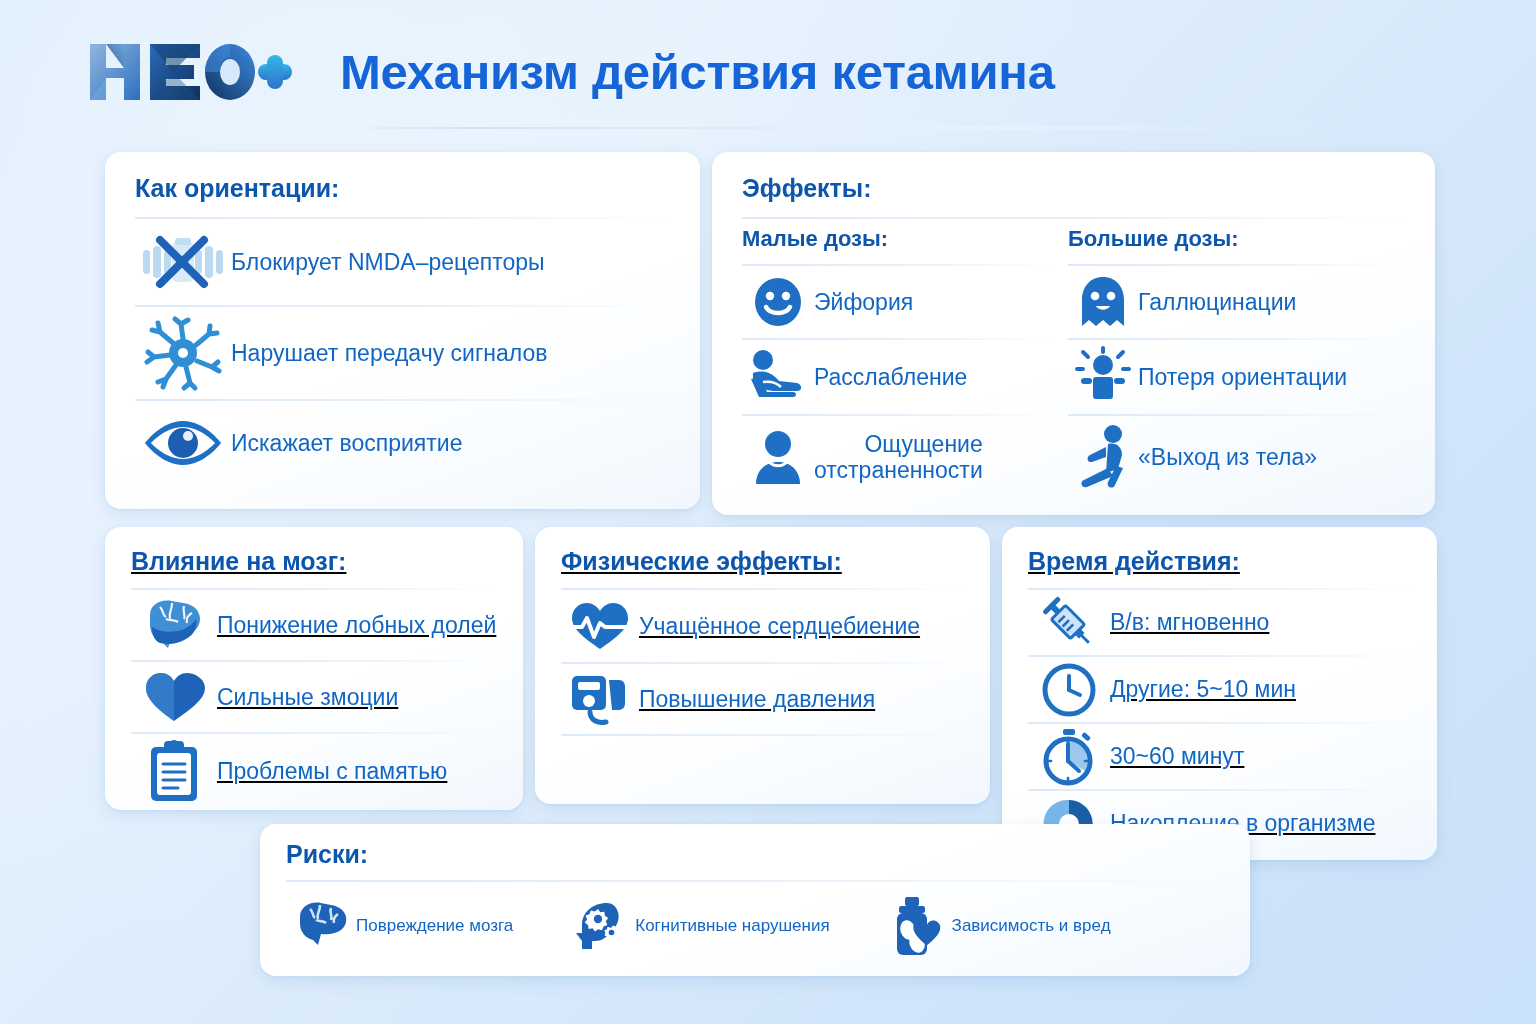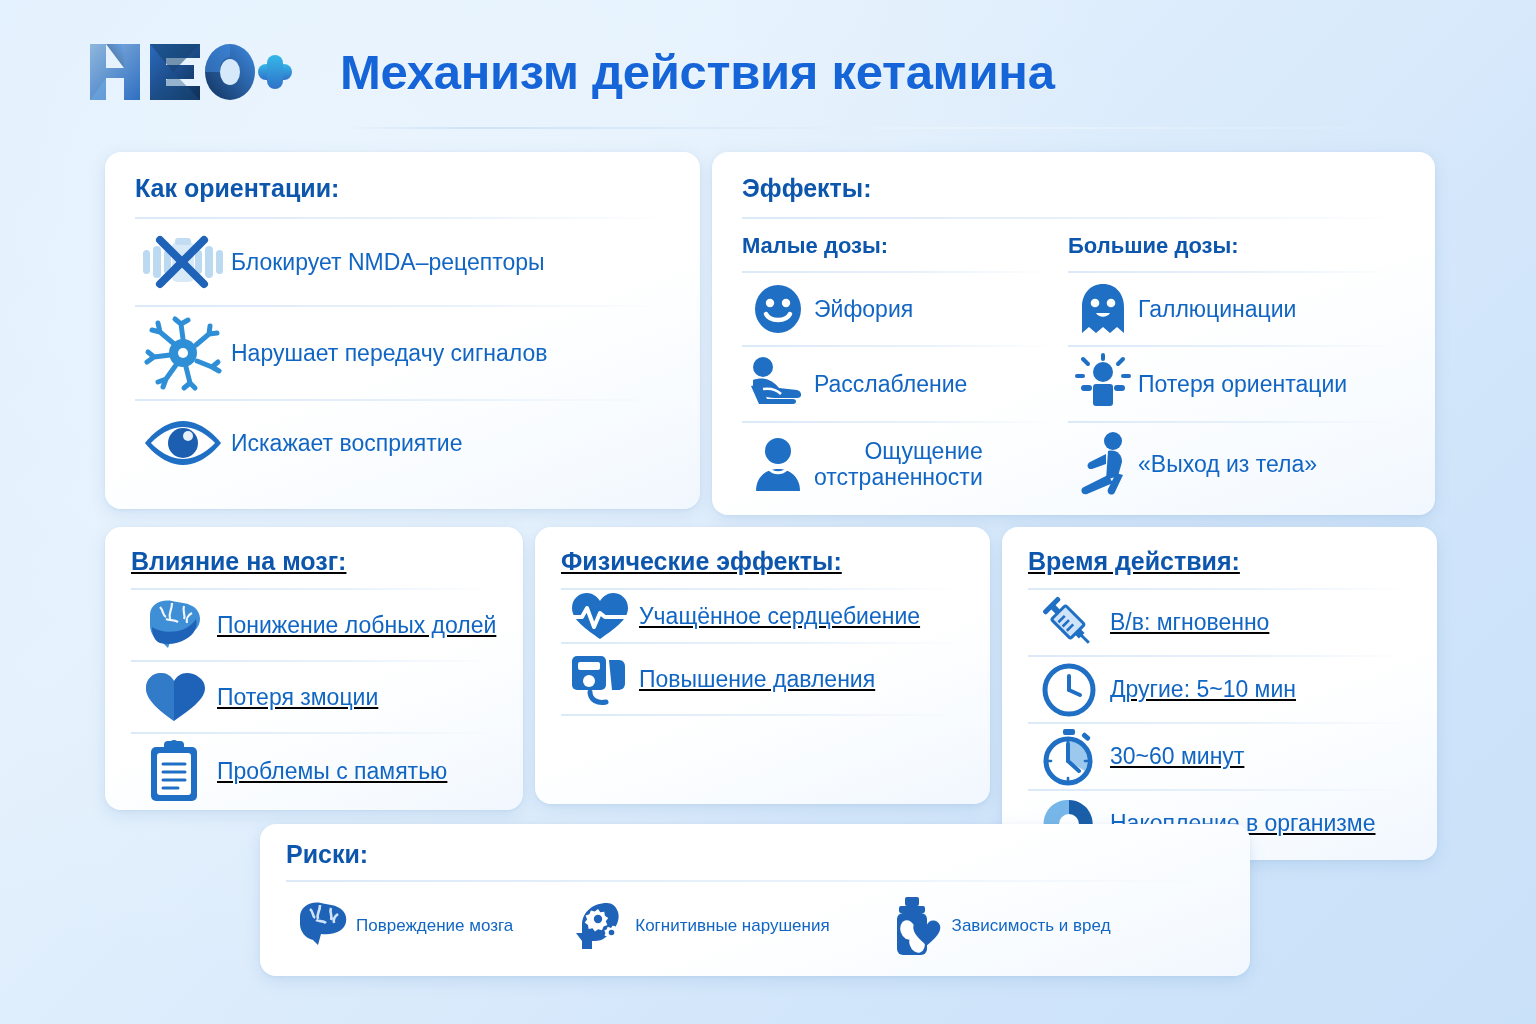--- a/index.html
+++ b/index.html
@@ -183,21 +183,21 @@
       <div class="row-label">Искажает восприятие</div>
     </div>
   </div>
 </div>
 
 <div class="card" id="card-effects">
   <div class="pad">
     <div class="card-title">Эффекты:</div>
     <div class="hr" style="margin-top:14px"></div>
 
-    <div style="display:flex; gap:14px; margin-top:14px">
+    <div style="display:flex; gap:14px; margin-top:7px">
 
       <div style="width:312px">
         <div class="sub-title">Малые дозы:</div>
         <div class="hr" style="margin-top:12px"></div>
 
         <div class="row" style="height:72px">
           <div class="ic" style="width:72px">
             <svg width="52" height="52" viewBox="0 0 52 52">
               <ellipse cx="26" cy="26" rx="23" ry="24" fill="#1f6fc4"></ellipse>
               <circle cx="18" cy="20" r="4.2" fill="#fff"></circle>
@@ -313,21 +313,21 @@
 
     <div class="hr"></div>
 
     <div class="row" style="height:70px">
       <div class="ic" style="width:86px">
         <svg width="62" height="54" viewBox="0 0 62 54">
           <path d="M31 51C16 40 3 30 3 18 3 9 10 3 18 3c6 0 10 3 13 8 3-5 7-8 13-8 8 0 18 6 18 15 0 12-16 22-31 33z" fill="#1f63b8"></path>
           <path d="M31 51C16 40 3 30 3 18 3 9 10 3 18 3c6 0 10 3 13 8z" fill="#3f8fd6" opacity=".55"></path>
         </svg>
       </div>
-      <div class="row-label">Потеря змоции</div>
+      <div class="row-label">Сильные змоции</div>
     </div>
 
     <div class="hr"></div>
 
     <div class="row" style="height:74px">
       <div class="ic" style="width:86px">
         <svg width="54" height="64" viewBox="0 0 54 64">
           <rect x="4" y="8" width="46" height="54" rx="5" fill="#1f6fc4"></rect>
           <rect x="10" y="14" width="34" height="42" rx="3" fill="#fff"></rect>
           <rect x="17" y="2" width="20" height="11" rx="4" fill="#1f6fc4"></rect>
@@ -343,21 +343,21 @@
       <div class="row-label">Проблемы с памятью</div>
     </div>
   </div>
 </div>
 
 <div class="card" id="card-physical">
   <div class="pad-sm">
     <div class="card-title">Физические эффекты:</div>
     <div class="hr" style="margin-top:12px"></div>
 
-    <div class="row" style="height:52px">
+    <div class="row" style="height:72px">
       <div class="ic" style="width:78px">
         <svg width="64" height="52" viewBox="0 0 64 52">
           <path d="M32 49C18 39 4 30 4 18 4 9 11 3 19 3c5 0 10 3 13 8 3-5 8-8 13-8 8 0 15 6 15 15 0 12-14 21-28 31z" fill="#1f6fc4"></path>
           <path d="M1 27h13l5-9 7 19 6-14 5 4h25" stroke="#fff" stroke-width="4" fill="none" stroke-linejoin="round" stroke-linecap="round"></path>
         </svg>
       </div>
       <div class="row-label">Учащённое сердцебиение</div>
     </div>
 
     <div class="hr"></div>

